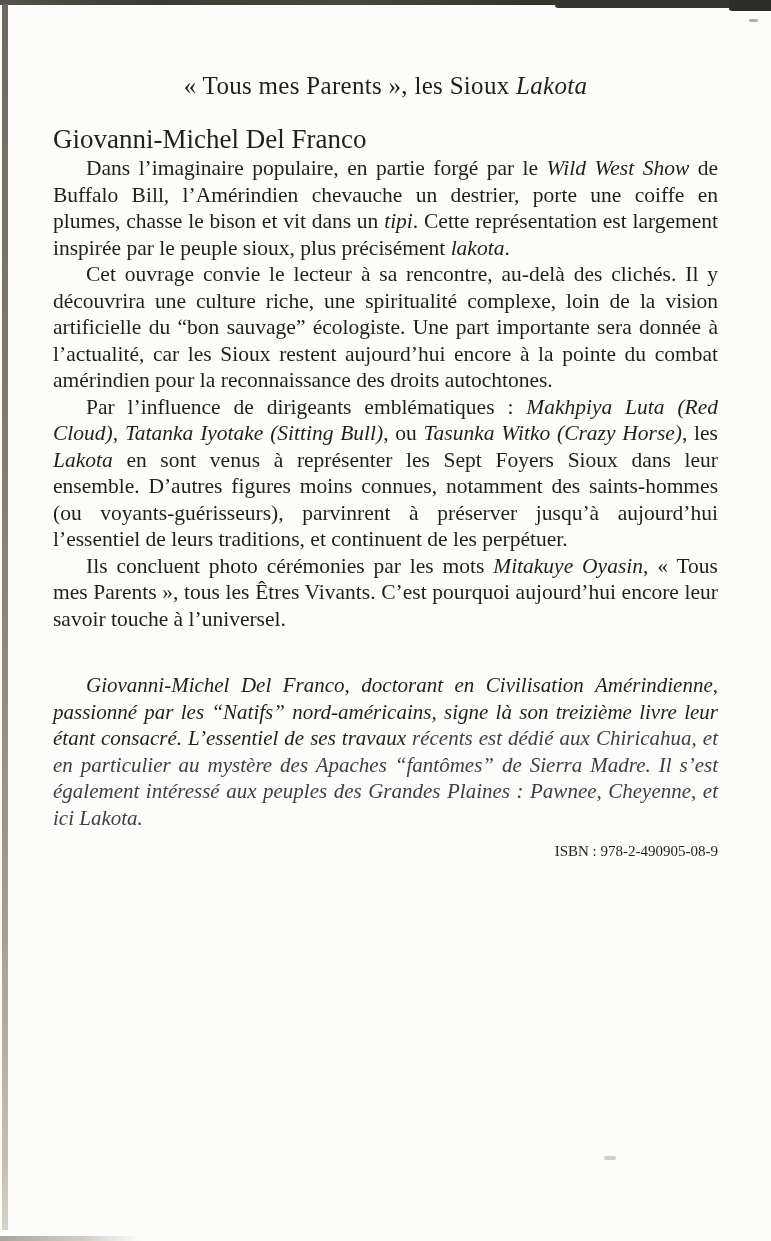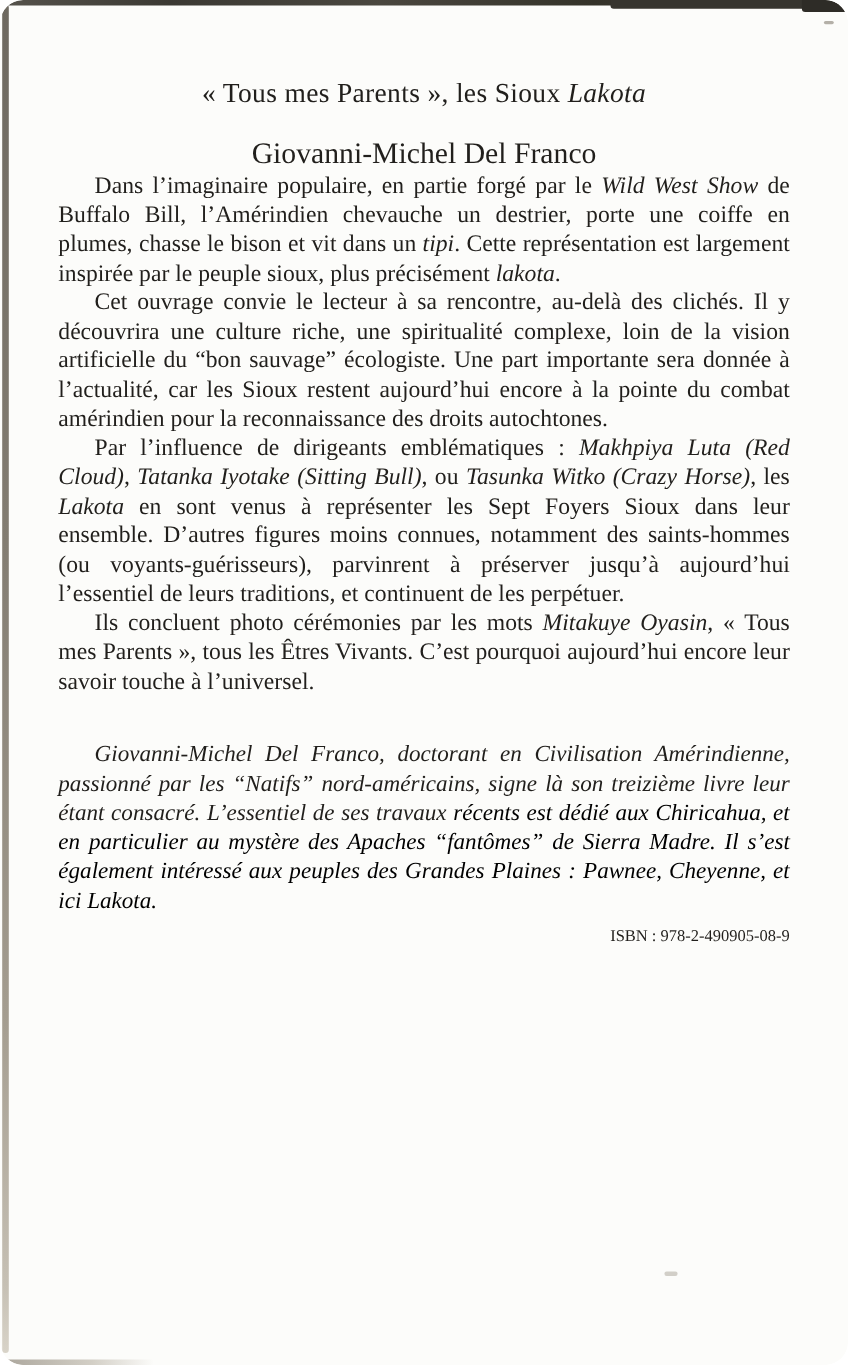--- a/index.html
+++ b/index.html
@@ -1,15 +1,15 @@
 <!DOCTYPE html>
 <html lang="fr"><head>
 <meta charset="utf-8">
 <style>
-  * { margin: 0; padding: 0; box-sizing: border-box; border-radius: 21px; }
+  * { margin: 0; padding: 0; box-sizing: border-box; }
   html, body { background: #ffffff; }
   body { width: 771px; }
 
   .page {
     position: relative;
     width: 771px;
     height: 1241px;
     background: #fcfcfa;
     overflow: hidden;
     font-family: "Liberation Serif", "DejaVu Serif", serif;
@@ -47,33 +47,33 @@
     font-size: 25px;
     font-weight: 400;
     text-align: center;
     letter-spacing: 0.3px;
     white-space: nowrap;
   }
   .author {
     margin-top: 24px;
     font-size: 27px;
     font-weight: 400;
-    text-align: center;
+    text-align: left;
   }
 
   .synopsis { }
   .synopsis p {
     font-size: 21.5px;
     line-height: 26.5px;
     text-align: justify;
     text-indent: 33px;
   }
 
   .it { font-style: italic; }
-  .faded { color: #000000; }
+  .faded { color: #404040; }
 
   .bio {
     margin-top: 40px;
     font-size: 21px;
     line-height: 26.5px;
     font-style: italic;
     text-align: justify;
     text-indent: 33px;
   }
 

